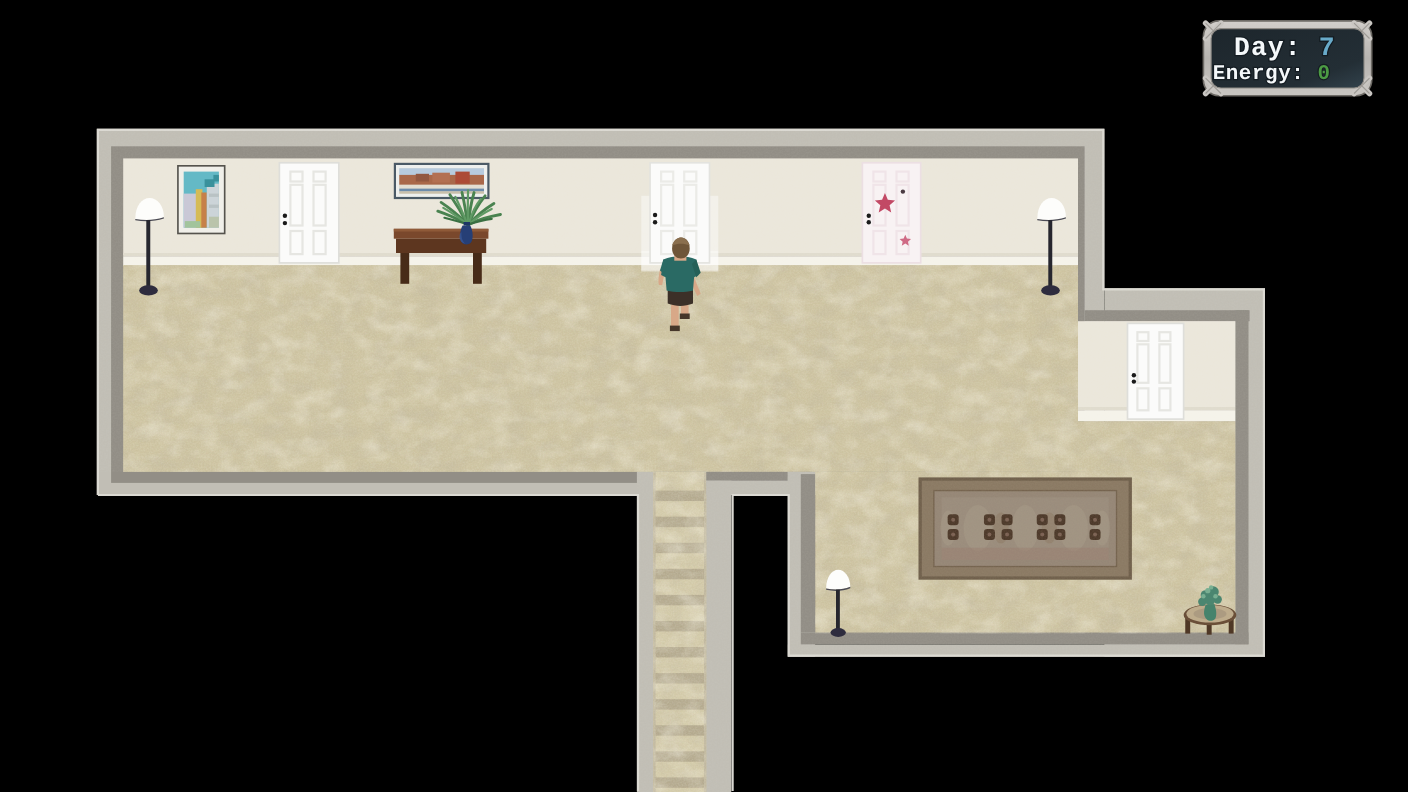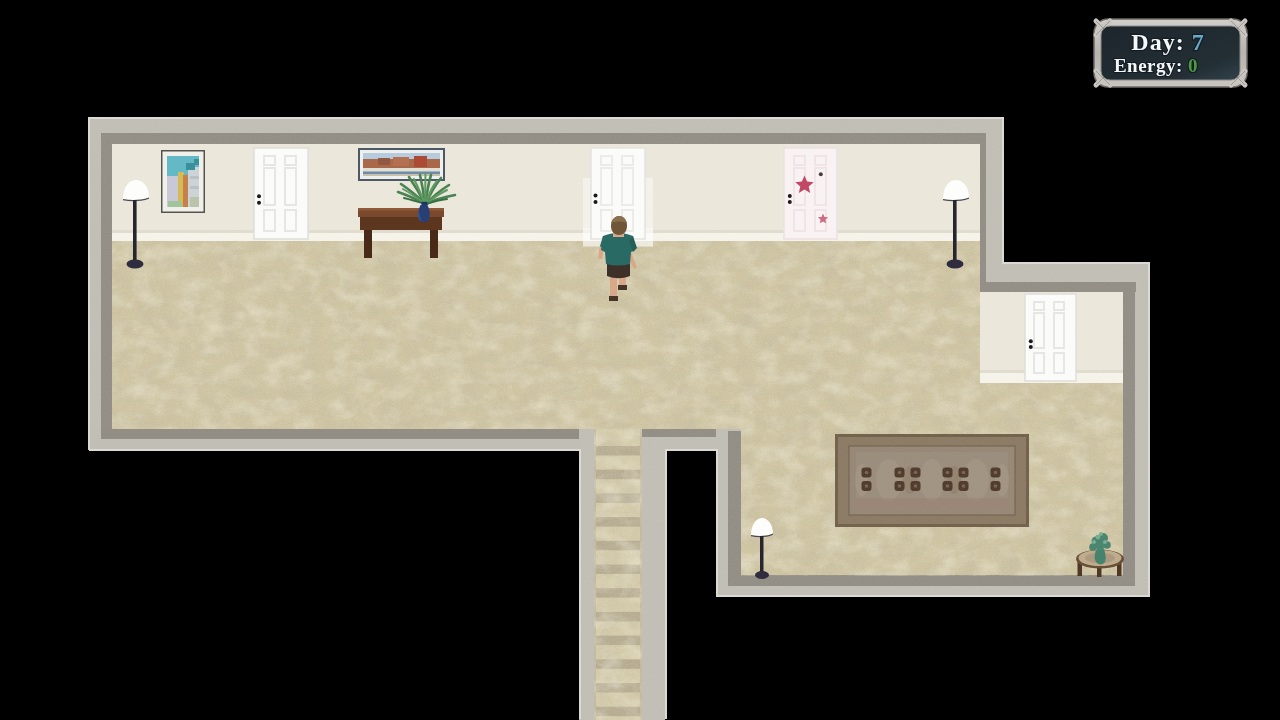--- a/index.html
+++ b/index.html
@@ -1,17 +1,17 @@
 <!DOCTYPE html>
 <html><head>
 <meta charset="utf-8">
 <style>
   html,body{margin:0;padding:0;background:#000;}
   #stage{position:relative;width:1280px;height:720px;background:#000;overflow:hidden;
-         font-family:Liberation Serif, serif;}
+         font-family:Liberation Mono, monospace;}
   svg{position:absolute;left:0;top:0;filter:blur(0.7px);}
 </style>
 </head>
 <body>
 <div id="stage">
 <svg width="1280" height="720" viewBox="0 0 1280 720">
 <defs>
   <filter id="speck" x="0" y="0" width="100%" height="100%">
     <feTurbulence type="fractalNoise" baseFrequency="0.7" numOctaves="2" seed="7" result="n"></feTurbulence>
     <feColorMatrix in="n" type="matrix" values="0 0 0 0 0.45  0 0 0 0 0.40  0 0 0 0 0.28  0.9 0 0 0 -0.25"></feColorMatrix>

